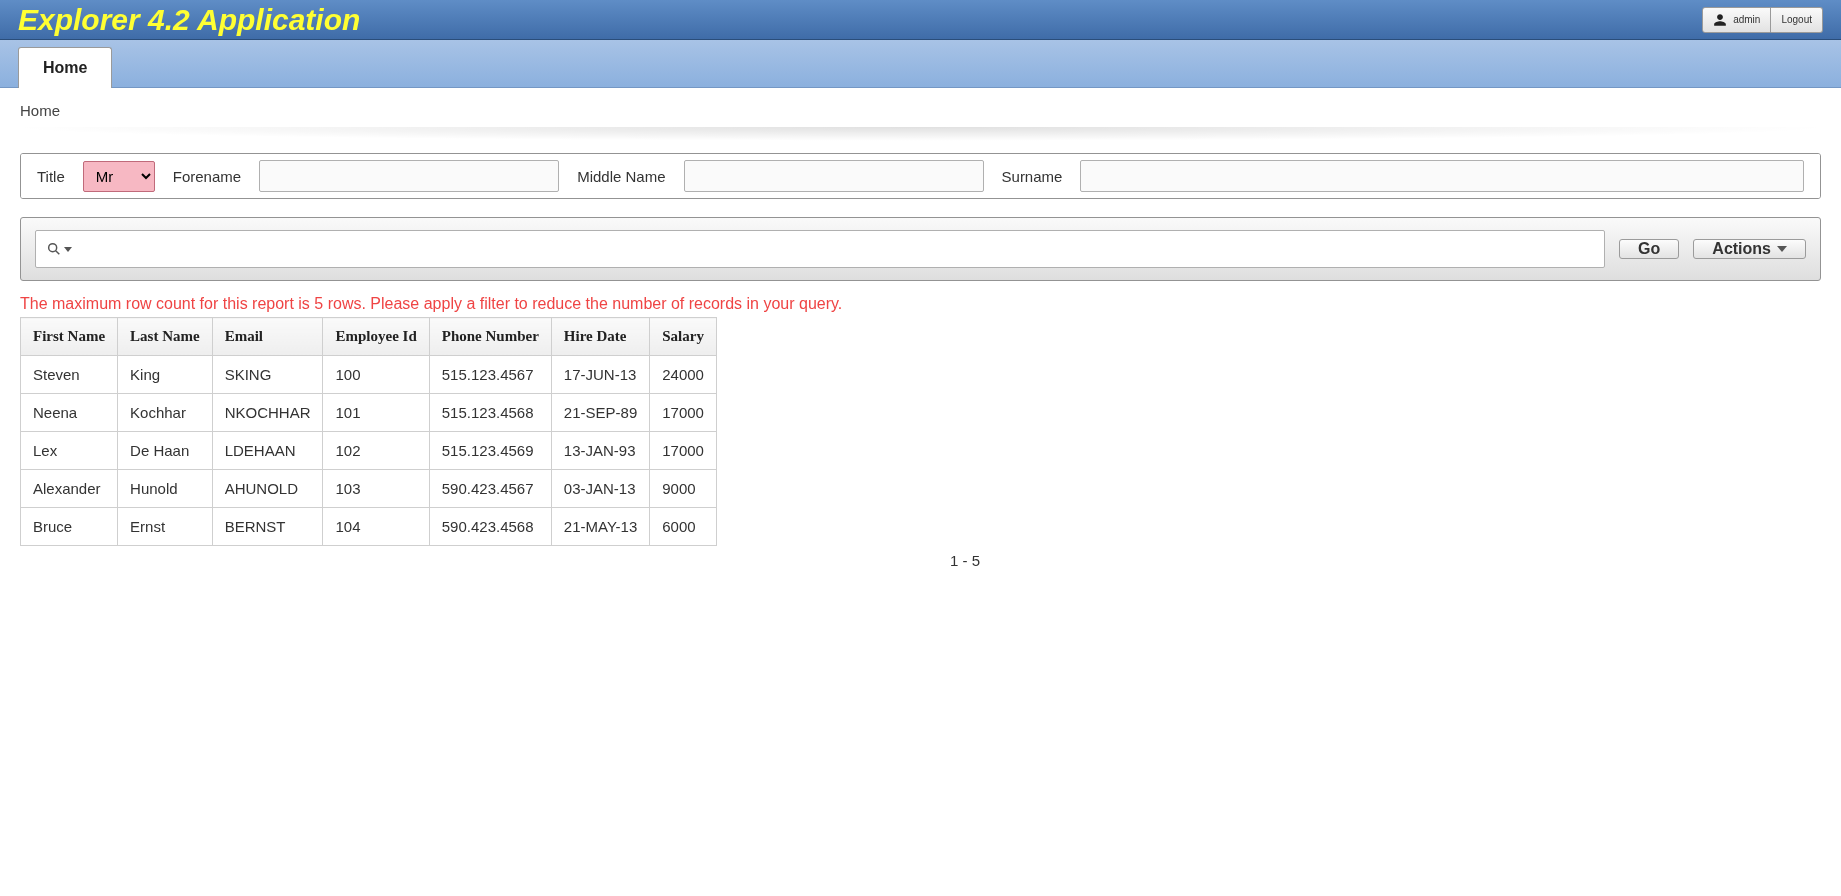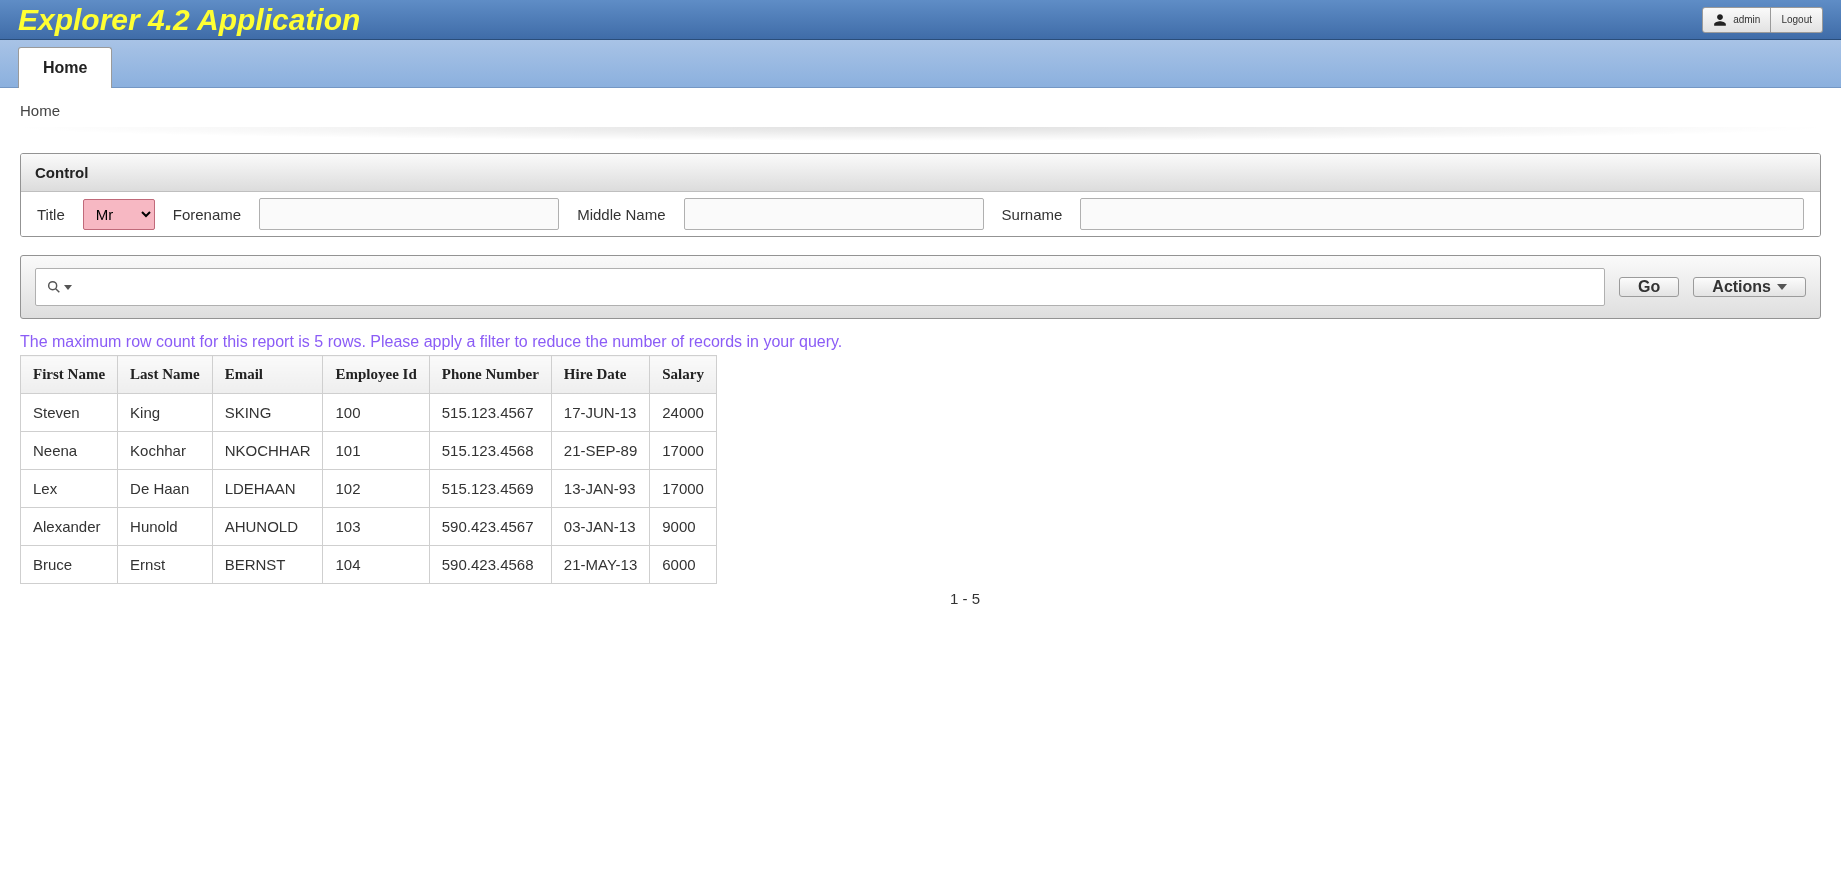--- a/index.html
+++ b/index.html
@@ -180,21 +180,21 @@
   .caret-dn {
     width: 0; height: 0;
     border-left: 5px solid transparent;
     border-right: 5px solid transparent;
     border-top: 6px solid #555;
   }
 
   
   .report-msg {
     font-size: 16px;
-    color: #8b5cf6;
+    color: #ef4444;
     margin-bottom: 4px;
   }
 
   
   .data-table {
     border-collapse: collapse;
     font-size: 15px;
   }
   .data-table th, .data-table td {
     border: 1px solid #cfcfcf;
@@ -239,21 +239,20 @@
 </div>
 
 <div class="breadcrumb-row">
   <span>Home</span>
 </div>
 <div class="shadow-divider"></div>
 
 <div class="content">
 
   <div class="panel">
-    <div class="panel-header">Control</div>
     <div class="panel-body">
 
       <span class="fld-label">Title</span>
       <select class="title-select">
         <option>Mr</option>
       </select>
 
       <span class="fld-label">Forename</span>
       <input type="text" class="text-input in-forename" value="" style="">
 

